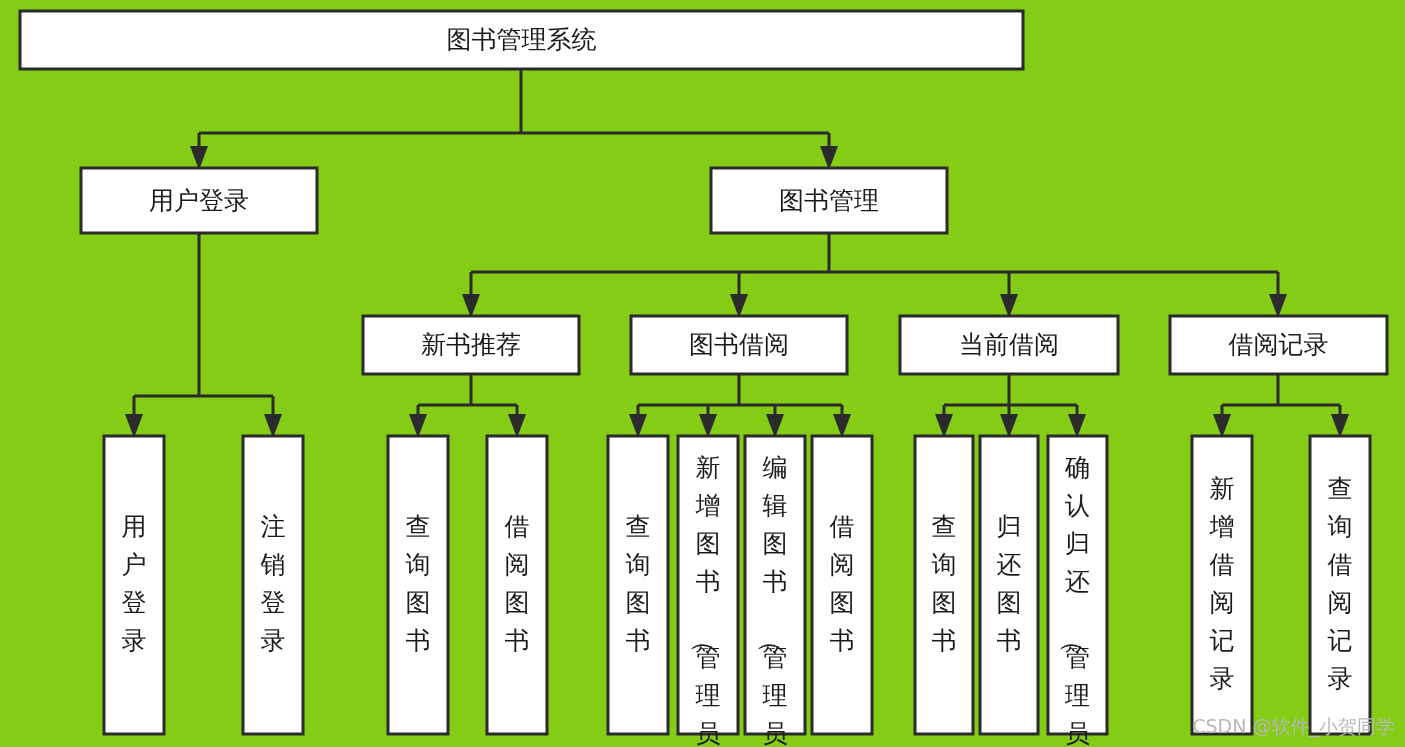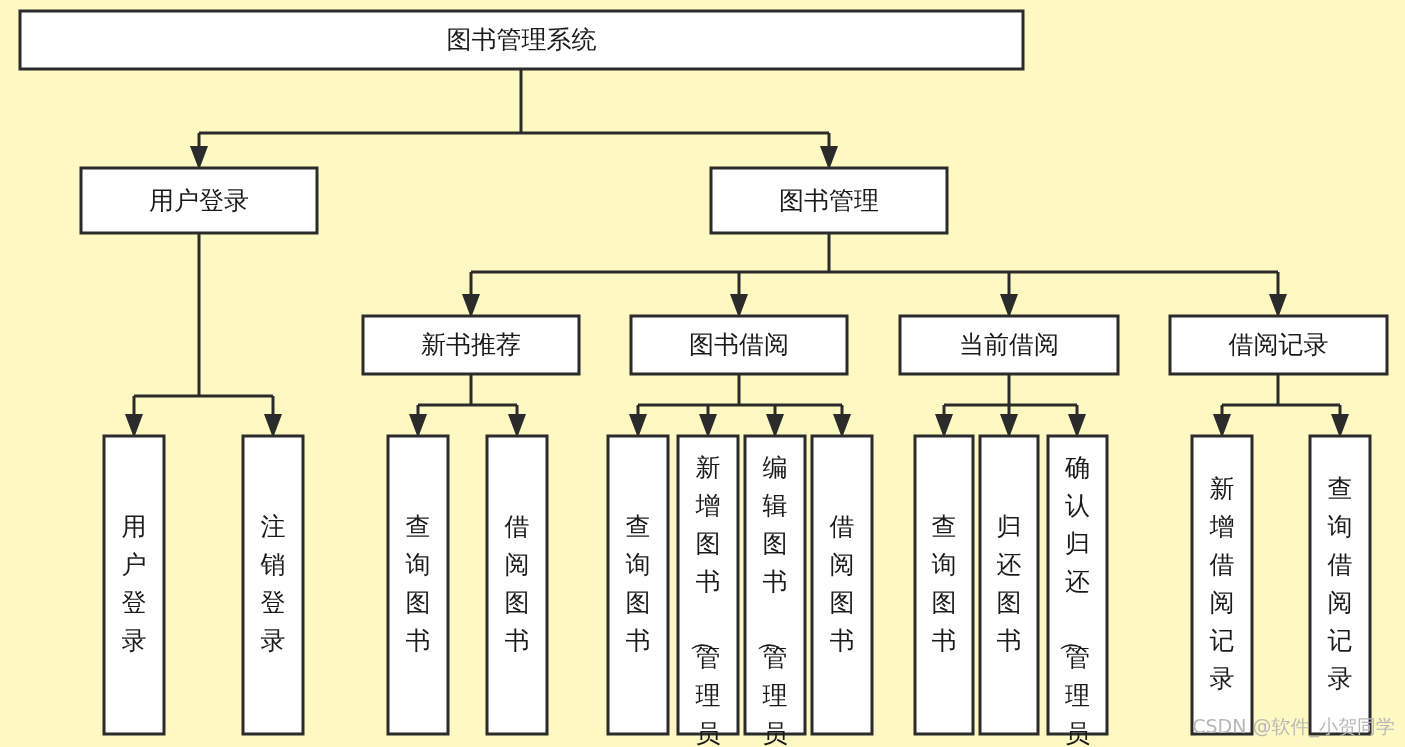--- a/index.html
+++ b/index.html
@@ -8,21 +8,21 @@
     padding: 0;
     background: #ffffff;
   }
   body {
     font-family: "DejaVu Sans", "Liberation Sans", sans-serif;
   }
   #diagram-root {
     position: relative;
     width: 1405px;
     height: 747px;
-    background: #fef9c3;
+    background: #84cc16;
     overflow: hidden;
   }
   svg.diagram-canvas {
     position: absolute;
     left: 0;
     top: 0;
     width: 1405px;
     height: 747px;
     display: block;
   }

